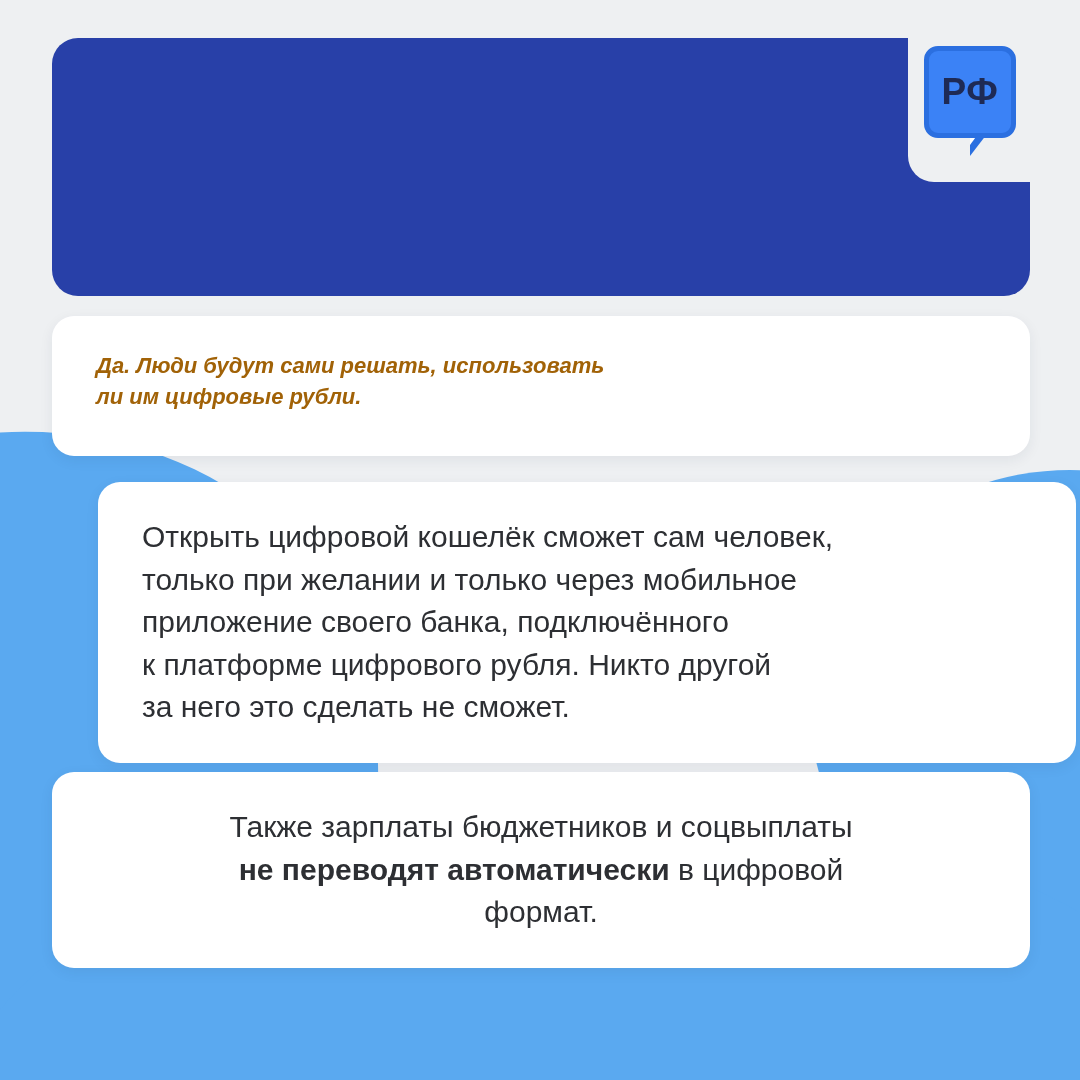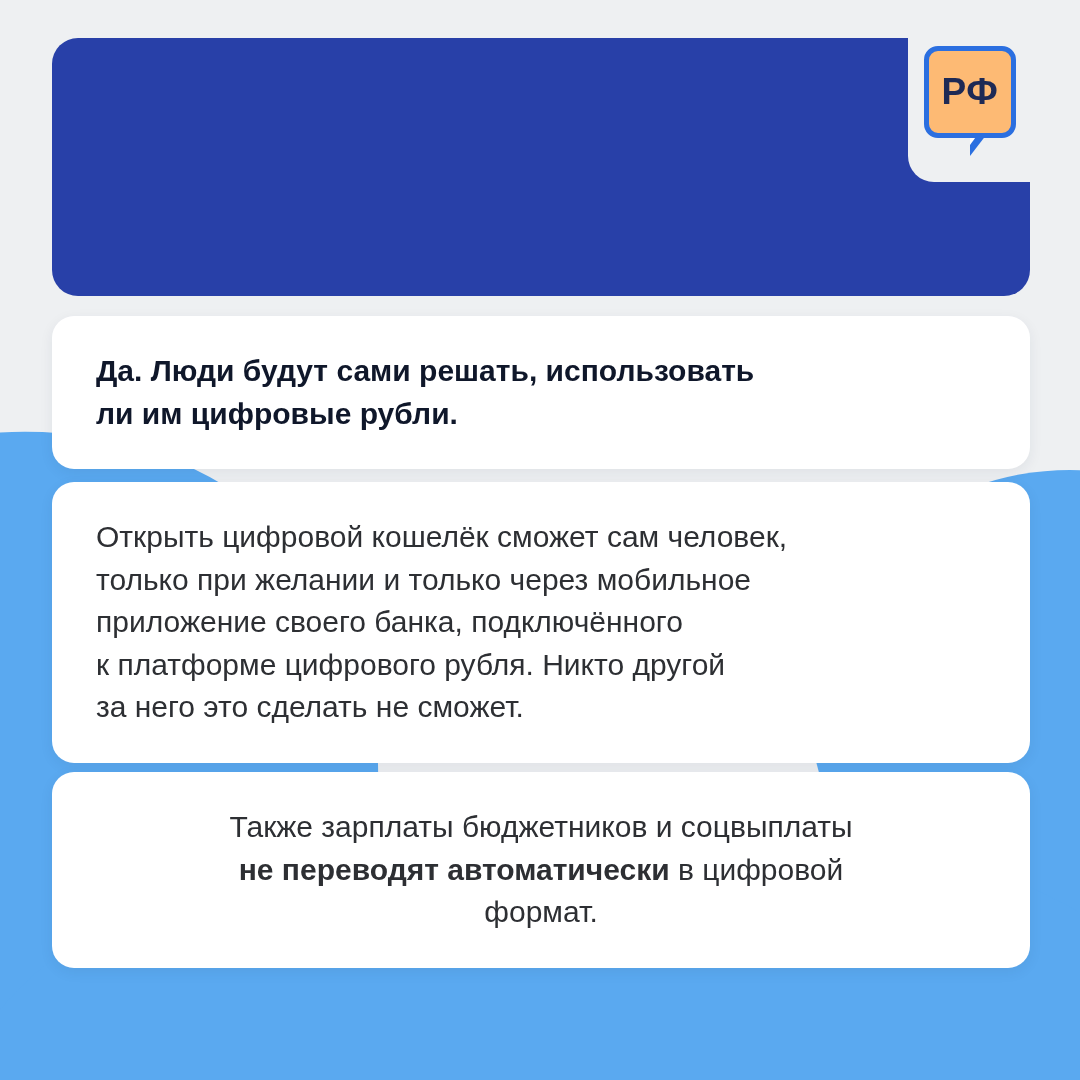--- a/index.html
+++ b/index.html
@@ -85,21 +85,21 @@
     border-bottom-left-radius: 26px;
   }
   .logo-inner {
     position: absolute;
     left: 16px;
     top: 8px;
     width: 92px;
     height: 92px;
     border: 5px solid #2b6fe0;
     border-radius: 14px;
-    background: #fdba74;
+    background: #3b82f6;
     box-sizing: border-box;
   }
   .logo-text {
     position: absolute;
     left: 0;
     top: 0;
     width: 100%;
     height: 100%;
     display: flex;
     align-items: center;
@@ -133,33 +133,34 @@
     position: absolute;
     left: 52px;
     width: 978px;
     background: #ffffff;
     border-radius: 22px;
     box-sizing: border-box;
     box-shadow: 0 4px 14px rgba(30, 40, 70, 0.07);
     padding: 34px 44px;
   }
   .card-1 { top: 316px; min-height: 140px; }
-  .card-2 { top: 482px; min-height: 272px; }
+  .card-2 { top: 482px; min-height: 272px; margin-left: 46px; }
   .card-3 { top: 772px; min-height: 180px; text-align: center; }
 
   .card-text {
     color: #2d2f33;
     font-size: 30px;
     line-height: 1.42;
     white-space: pre-line;
   }
   .card-text.bold {
     font-weight: bold;
-    color: #0f172a;
-    font-size: 30px;
+    color: #a16207;
+    font-size: 22px;
+    font-style: italic;
   }
   .inline-bold { font-weight: bold; }
 </style>
 </head>
 <body>
 
 <div class="canvas">
 
   <div class="wave-left"></div>
   <div class="wave-right"></div>

